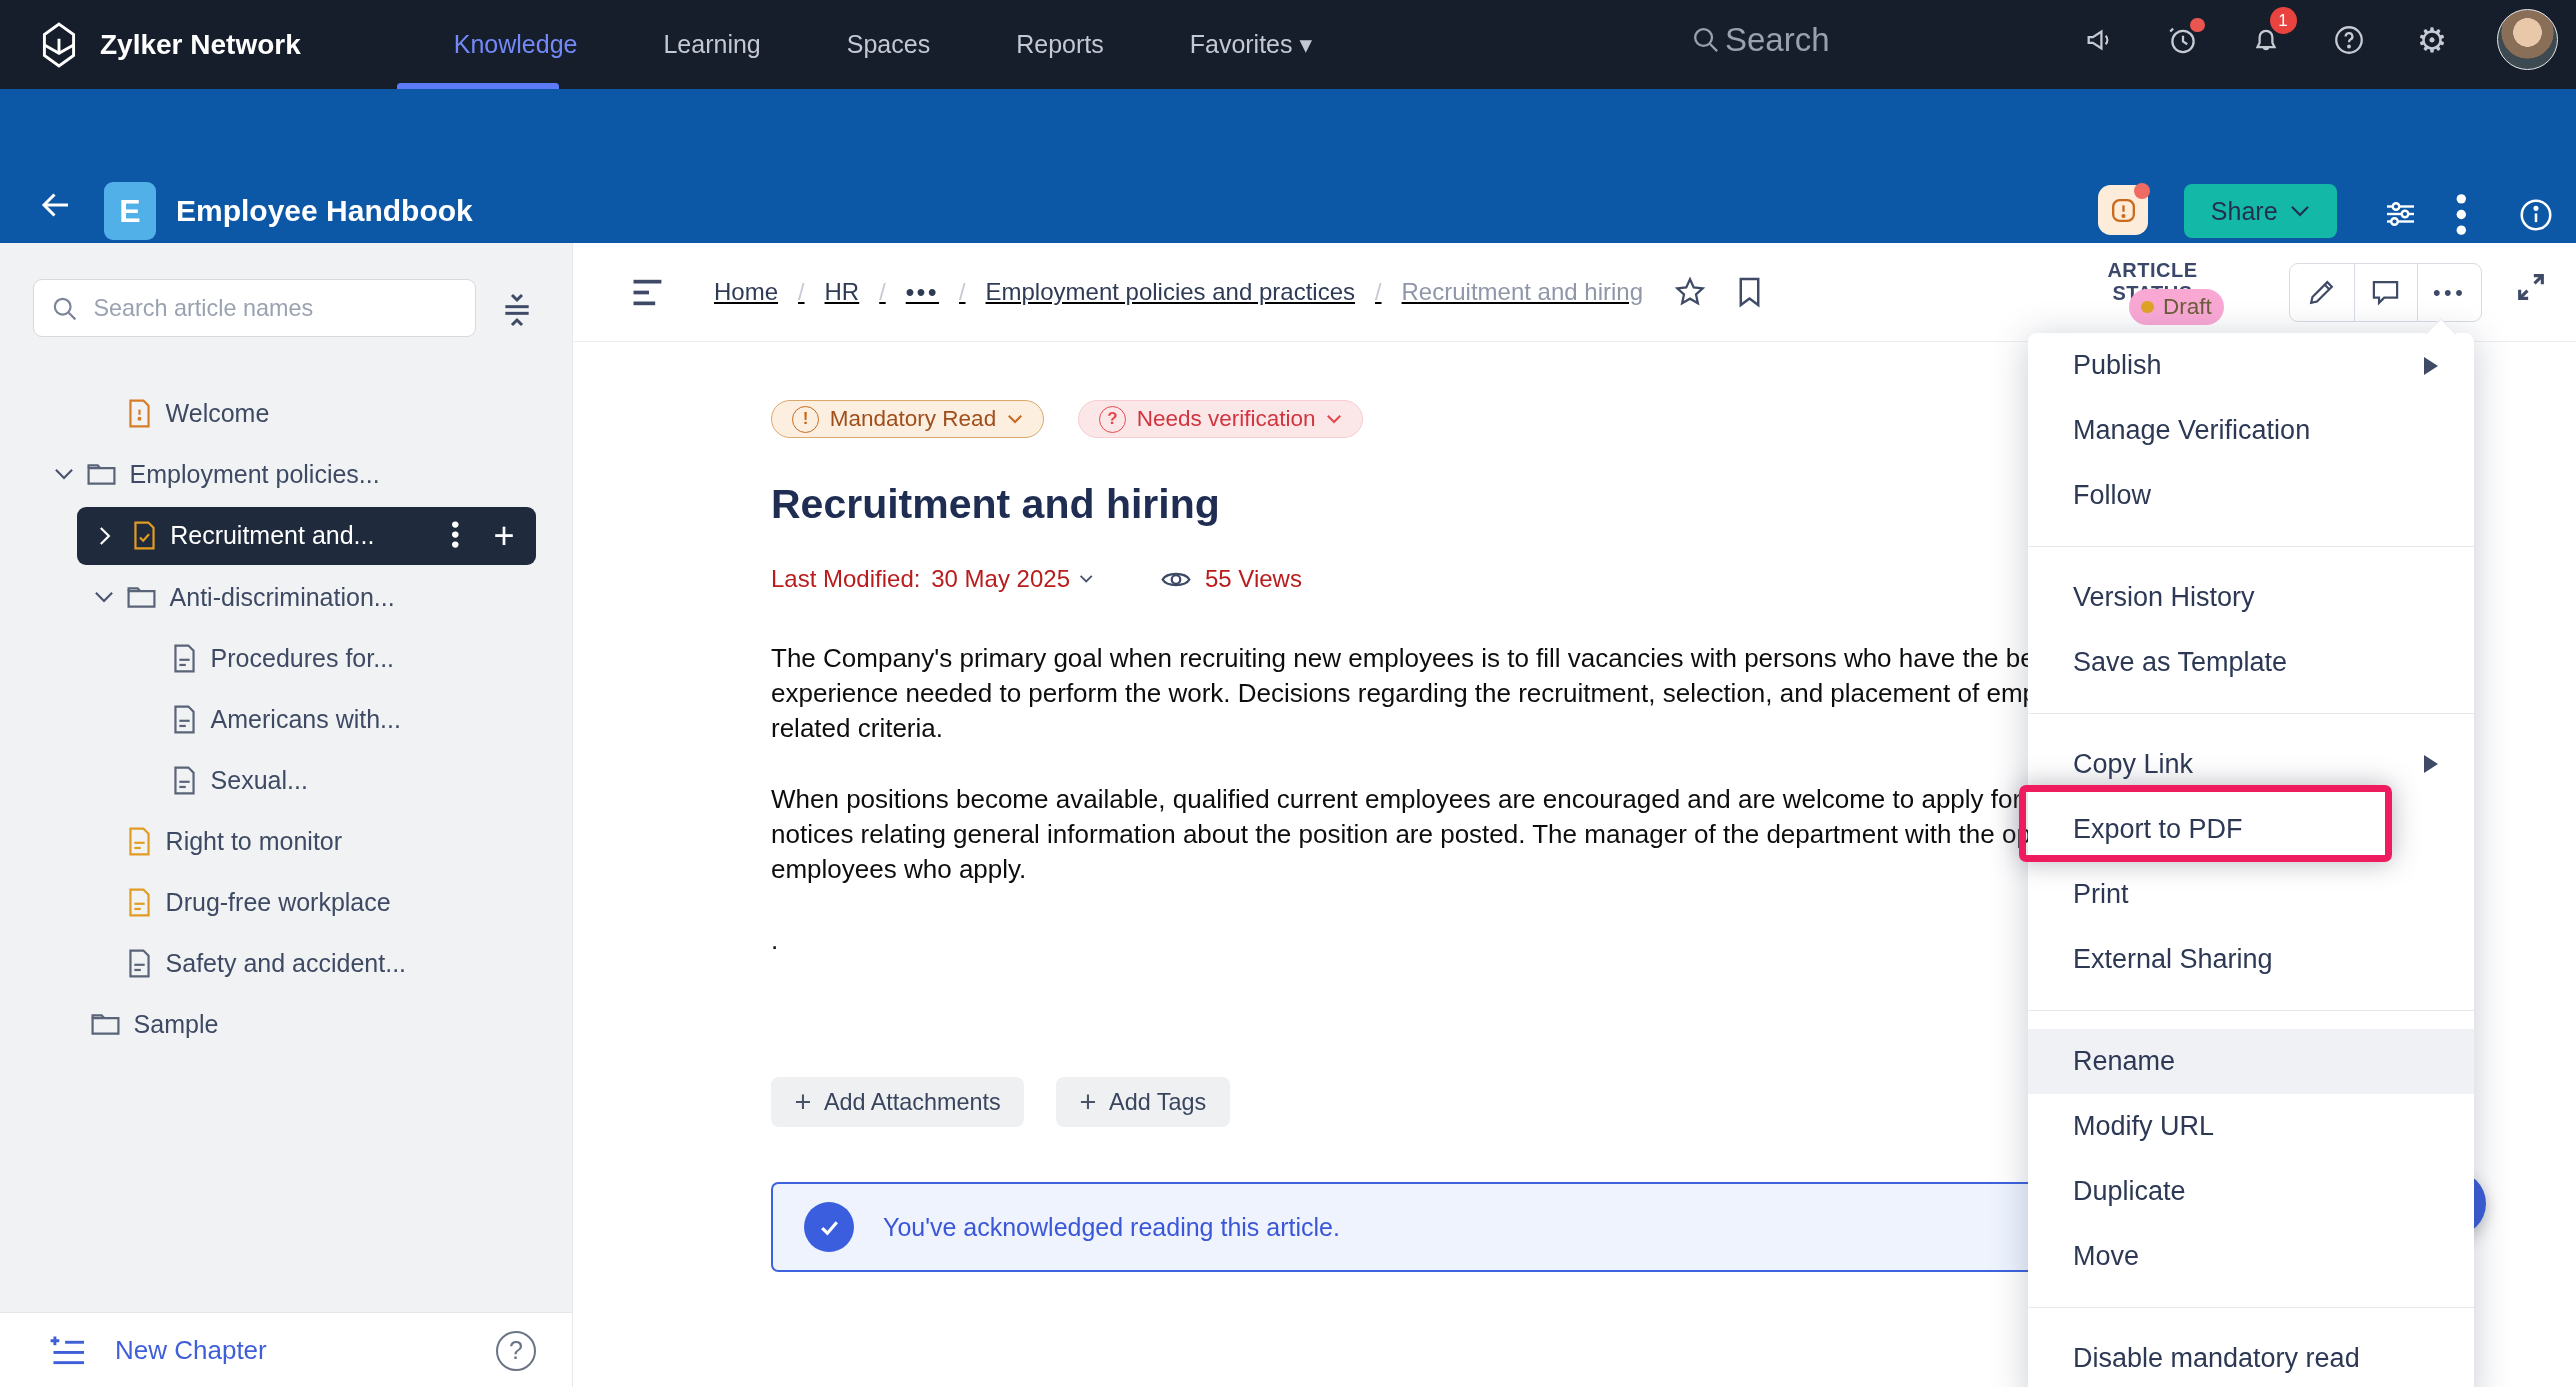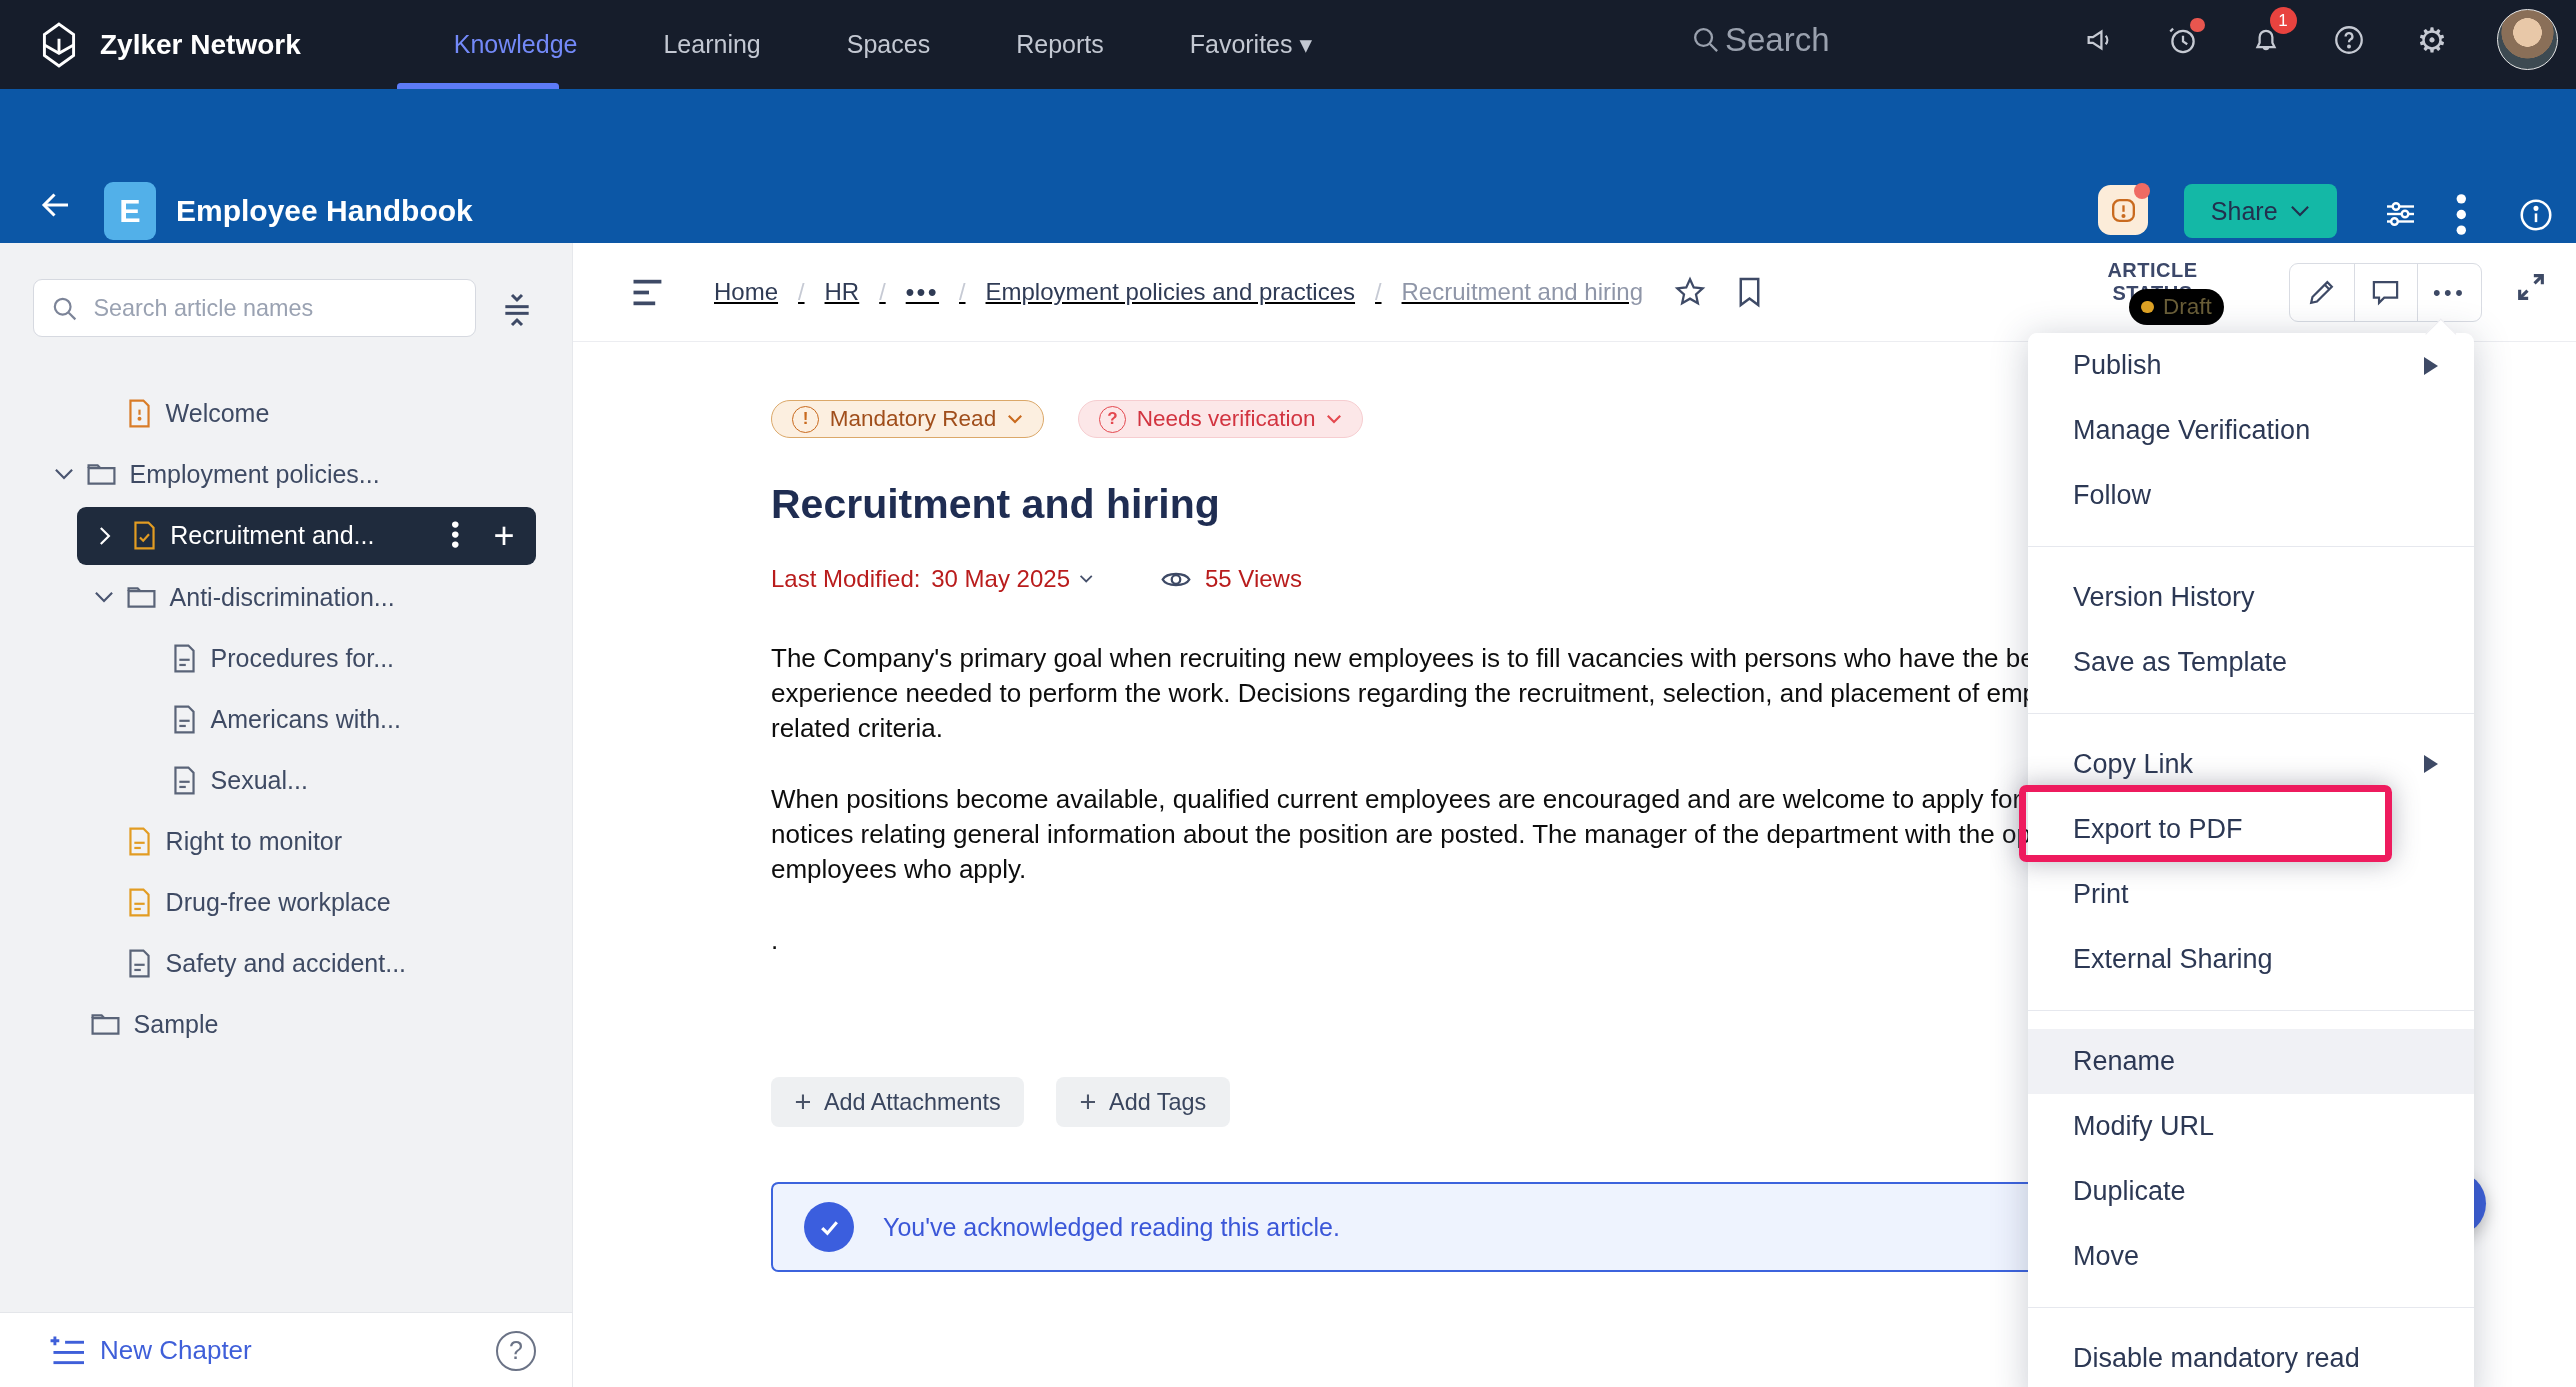--- a/index.html
+++ b/index.html
@@ -43,35 +43,35 @@
   .trow .lbl { margin-left:12.6px; white-space:nowrap; }
   .chev { width:32px; color:#4a5570; display:flex; align-items:center; }
   .ic-doc { color:#5a6478; } .ic-doc.orange { color:#d97c28; } .ic-doc.yellow { color:#e29c22; }
   .ic-folder { color:#5a6478; }
   .trow.selected { height:58px; margin:1.8px 36px 1.8px 77px; background:#1f2b3d; border-radius:9px; color:#fff; padding-left:21.6px; }
   .trow.selected .chev { color:#fff; }
   .trow.selected .spacer { flex:1; }
   .row-dots { color:#fff; font-size:23.4px; letter-spacing:1.8px; margin-right:23.4px; transform:rotate(90deg); }
   .row-plus { color:#fff; font-size:36px; font-weight:300; margin-right:21.6px; line-height:0; }
   .side-bottom { position:absolute; left:0; top:1312px; width:573px; height:76px; background:#fff; border-top:0.9px solid #e4e6ea; border-right:0.9px solid #e6e8ec; display:flex; align-items:center; z-index:6; }
-  .new-chapter { display:flex; align-items:center; gap:14px; margin-left:50px; color:#3f5fd9; font-size:26px; cursor:pointer; }
+  .new-chapter { display:flex; align-items:center; gap:29px; margin-left:50px; color:#3f5fd9; font-size:26px; cursor:pointer; }
   .side-help { position:absolute; right:36px; width:40px; height:40px; border-radius:50%; border:2.7px solid #6b7386; color:#6b7386; font-size:25px; display:flex; align-items:center; justify-content:center; }
 
   
   .content { position:absolute; left:573px; top:243px; right:0; bottom:0; background:#fff; }
   .crumb-row { position:absolute; left:0; top:0; right:0; height:99px; display:flex; align-items:center; border-bottom:0.9px solid #ecedf1;text-decoration:underline; }
   .crumb-toggle { margin-left:56px; color:#3e4a66; cursor:pointer; }
   .crumbs { display:flex; align-items:center; margin-left:45px; font-size:24px; color:#2f3b55; }
   .crumbs .sep { color:#c6cad4; margin:0 20px; font-size:23.4px; }
   .crumbs .last { color:#8f96a8; }
   .crumbs .dots { letter-spacing:2.7px; font-weight:bold; }
   .crumb-ic { margin-left:31px; color:#3e4a66; cursor:pointer; }
 
   .status-label { position:absolute; left:1494px; top:16px; width:171px; text-align:center; font-size:20px; font-weight:bold; letter-spacing:0.5px; color:#3c486a; }
-  .draft-pill { position:absolute; left:1556px; top:46px; width:95px; height:36px; border-radius:18px; background:#000000; display:flex; align-items:center; justify-content:center; gap:9px; font-size:22.5px; color:#6a5e38; }
+  .draft-pill { position:absolute; left:1556px; top:46px; width:95px; height:36px; border-radius:18px; background:#f9a8d4; display:flex; align-items:center; justify-content:center; gap:9px; font-size:22.5px; color:#6a5e38; }
   .draft-dot { width:12.6px; height:12.6px; border-radius:50%; background:#dfa325; }
   .icon-group { position:absolute; left:1716px; top:20px; width:193px; height:59px; background:#fff; border:0.9px solid #d9dce3; border-radius:9px; display:flex; }
   .icon-cell { width:64px; display:flex; align-items:center; justify-content:center; color:#3e4a66; cursor:pointer; }
   .icon-cell + .icon-cell { border-left:0.9px solid #d9dce3; }
   .dots-h { font-size:21.6px; letter-spacing:3.6px; color:#3e4a66; }
   .expand-ic { position:absolute; left:1941px; top:27px; color:#3e4a66; cursor:pointer; }
 
   .article { position:absolute; left:198px; top:99px; right:0; bottom:0; }
   .badges { position:absolute; left:0; top:58px; display:flex; gap:34px; }
   .pill { height:38px; border-radius:19px; display:inline-flex; align-items:center; gap:10.8px; padding:0 20px; font-size:22.5px; cursor:pointer; }

